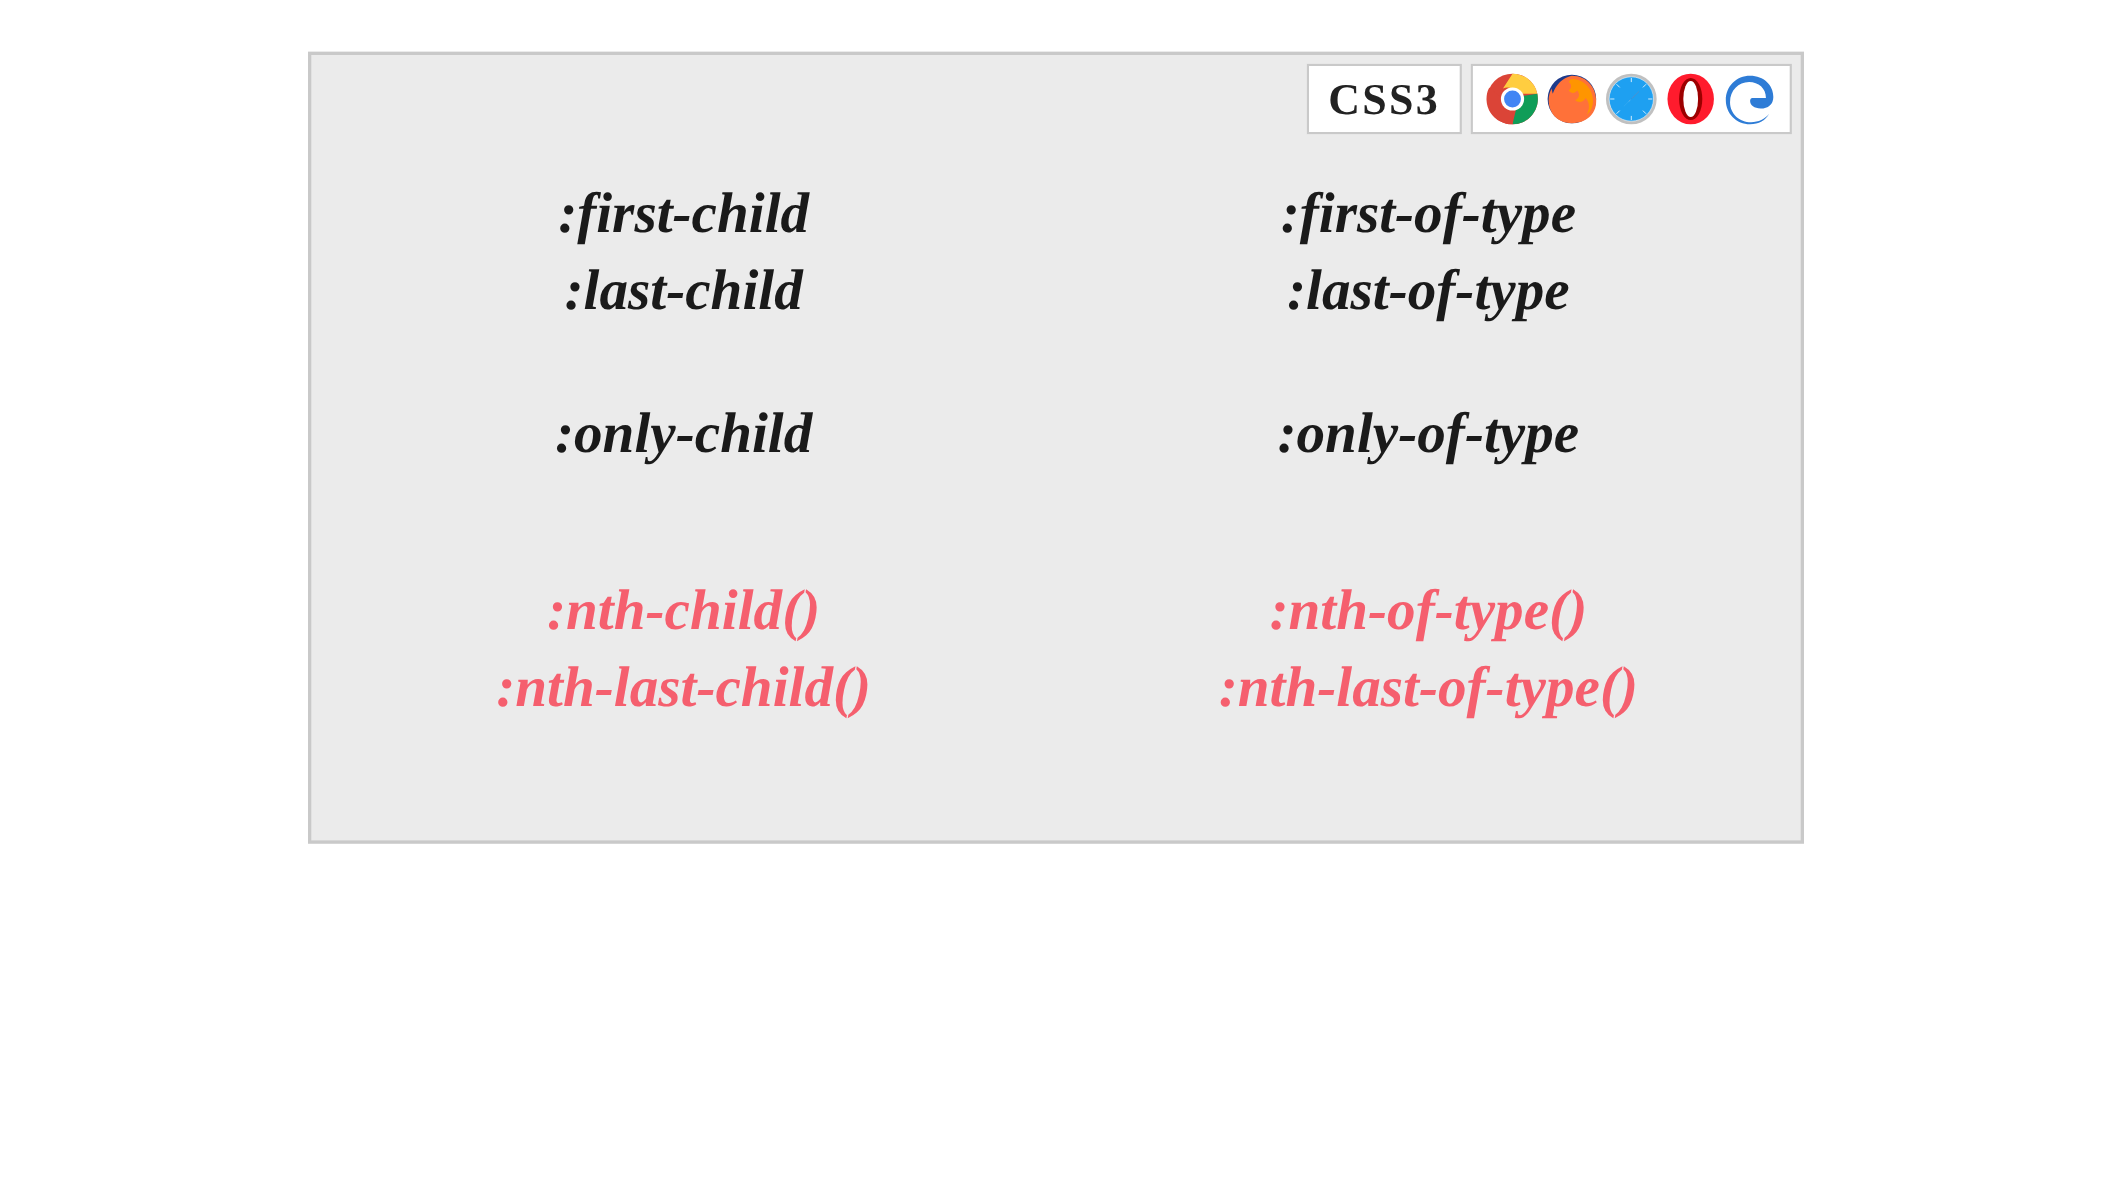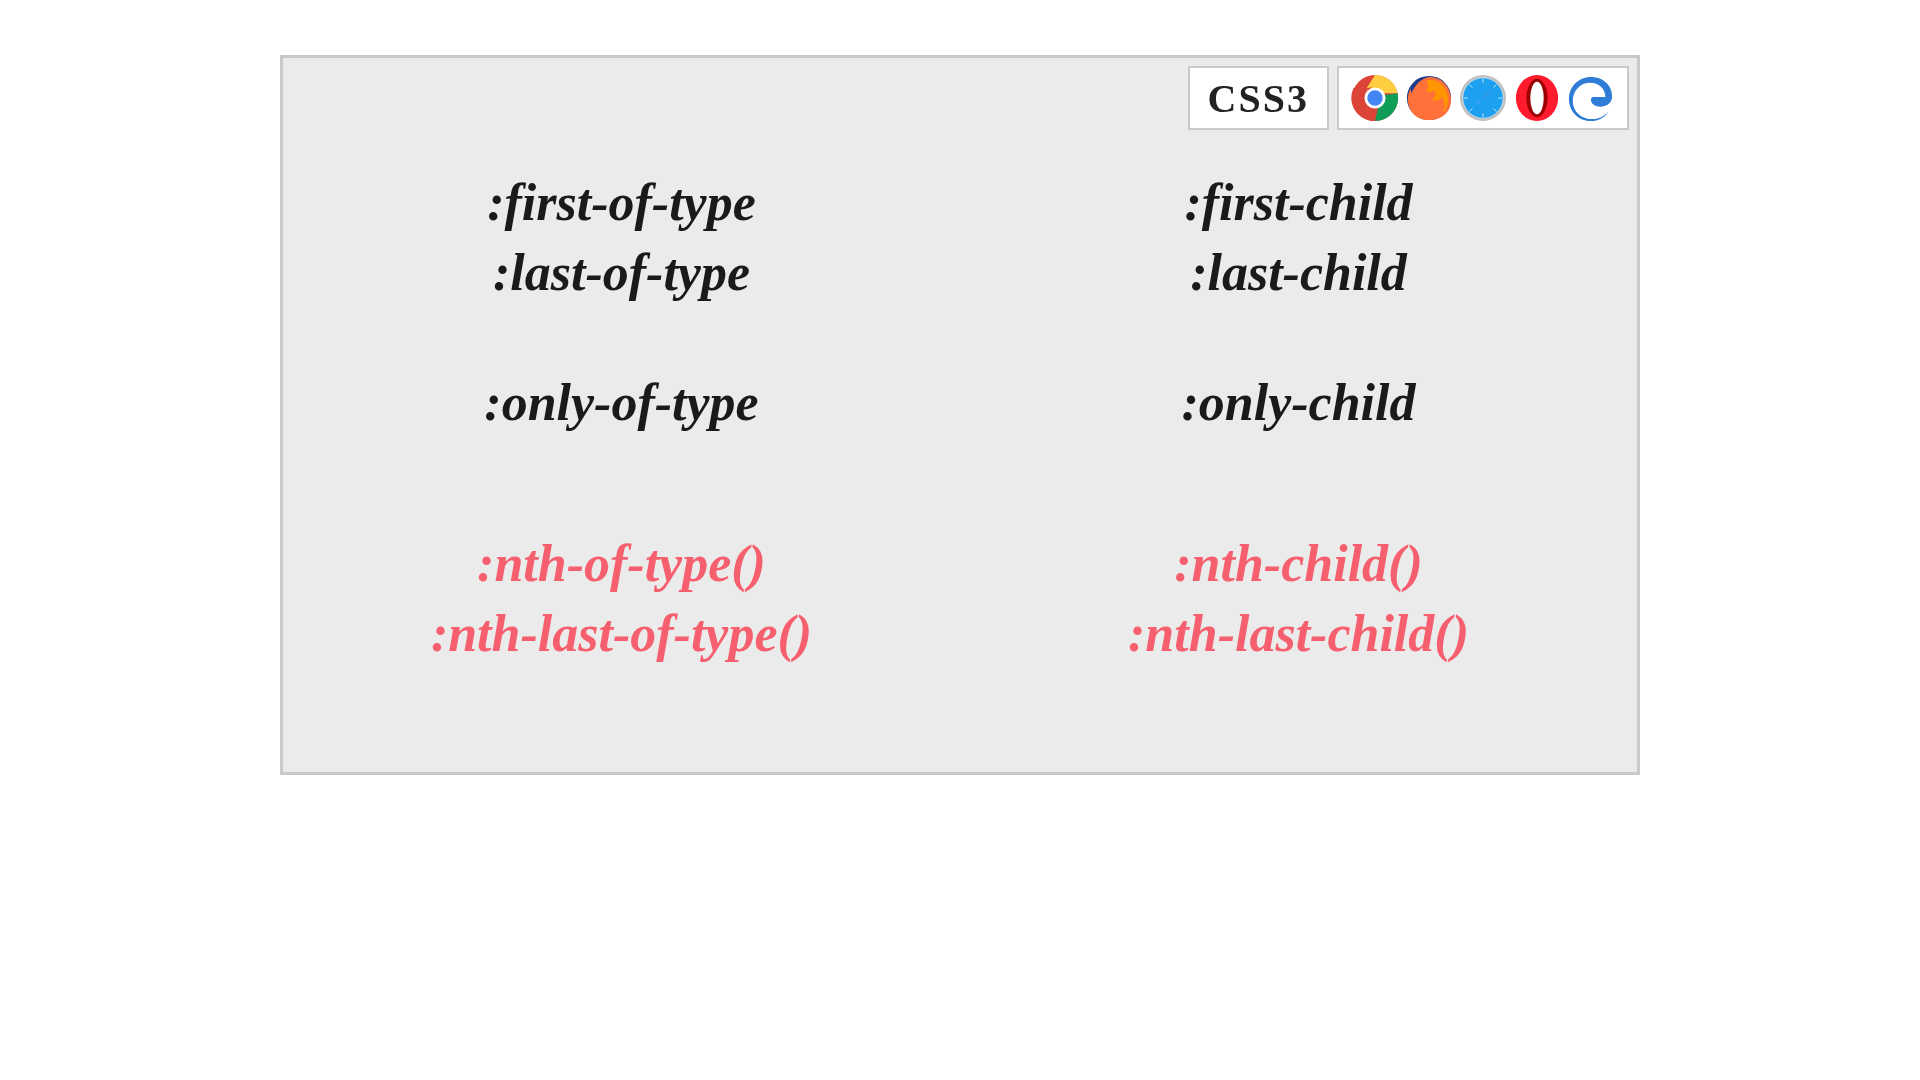--- a/index.html
+++ b/index.html
@@ -8,21 +8,21 @@
     width: 1920px;
     height: 1080px;
     background: #ffffff;
     font-family: "Comic Sans MS", "Chalkboard SE", "Segoe Script", cursive;
   }
   .stage {
     width: 1920px;
     height: 864px;
     position: relative;
     display: flex;
-    align-items: flex-start;
+    align-items: center;
     justify-content: center;
   }
   .slide {
     width: 1560px;
     height: 880px;
     position: relative;
   }
   .panel {
     position: absolute;
     left: 100px;
@@ -159,41 +159,41 @@
 
           <svg class="browser-icon" viewBox="0 0 100 100">
             <path d="M50 6 C76 6 94 24 94 46 C94 60 84 68 70 68 C58 68 50 62 50 54 C50 50 52 48 54 48 L80 48 C80 30 66 18 48 18 C28 18 12 34 12 56 C12 78 30 94 52 94 C66 94 78 88 86 78 C80 90 66 98 50 98 C24 98 4 78 4 52 C4 26 24 6 50 6 Z" fill="#2e7cd6"></path>
           </svg>
         </div>
       </div>
 
       <div class="content">
         <div class="col">
           <div class="group">
+            <span class="sel-line">:first-child</span>
+            <span class="sel-line">:last-child</span>
+          </div>
+          <div class="group single">
+            <span class="sel-line">:only-child</span>
+          </div>
+          <div class="group hl">
+            <span class="sel-line">:nth-child()</span>
+            <span class="sel-line">:nth-last-child()</span>
+          </div>
+        </div>
+        <div class="col">
+          <div class="group">
             <span class="sel-line">:first-of-type</span>
             <span class="sel-line">:last-of-type</span>
           </div>
           <div class="group single">
             <span class="sel-line">:only-of-type</span>
           </div>
           <div class="group hl">
             <span class="sel-line">:nth-of-type()</span>
             <span class="sel-line">:nth-last-of-type()</span>
           </div>
         </div>
-        <div class="col">
-          <div class="group">
-            <span class="sel-line">:first-child</span>
-            <span class="sel-line">:last-child</span>
-          </div>
-          <div class="group single">
-            <span class="sel-line">:only-child</span>
-          </div>
-          <div class="group hl">
-            <span class="sel-line">:nth-child()</span>
-            <span class="sel-line">:nth-last-child()</span>
-          </div>
-        </div>
       </div>
 
     </div>
   </div>
 </div>
 
 </body></html>

